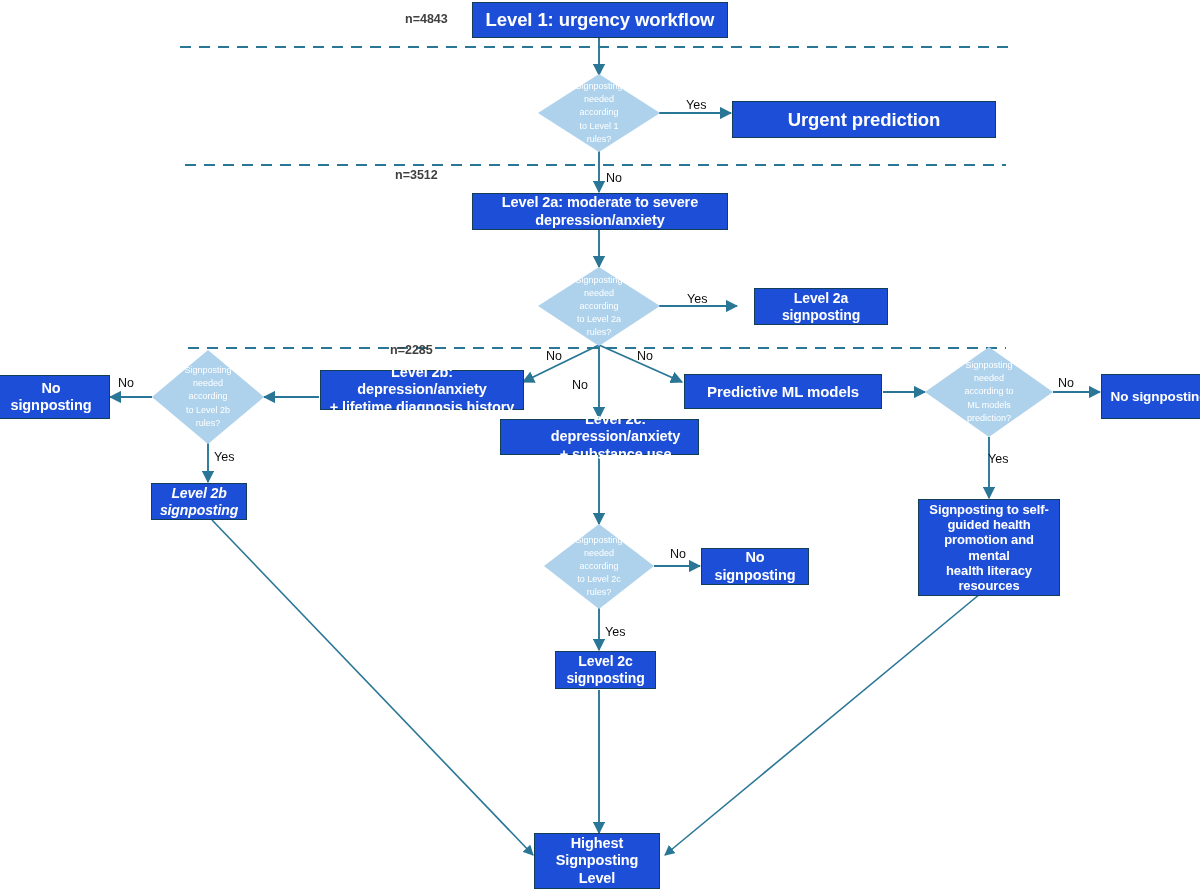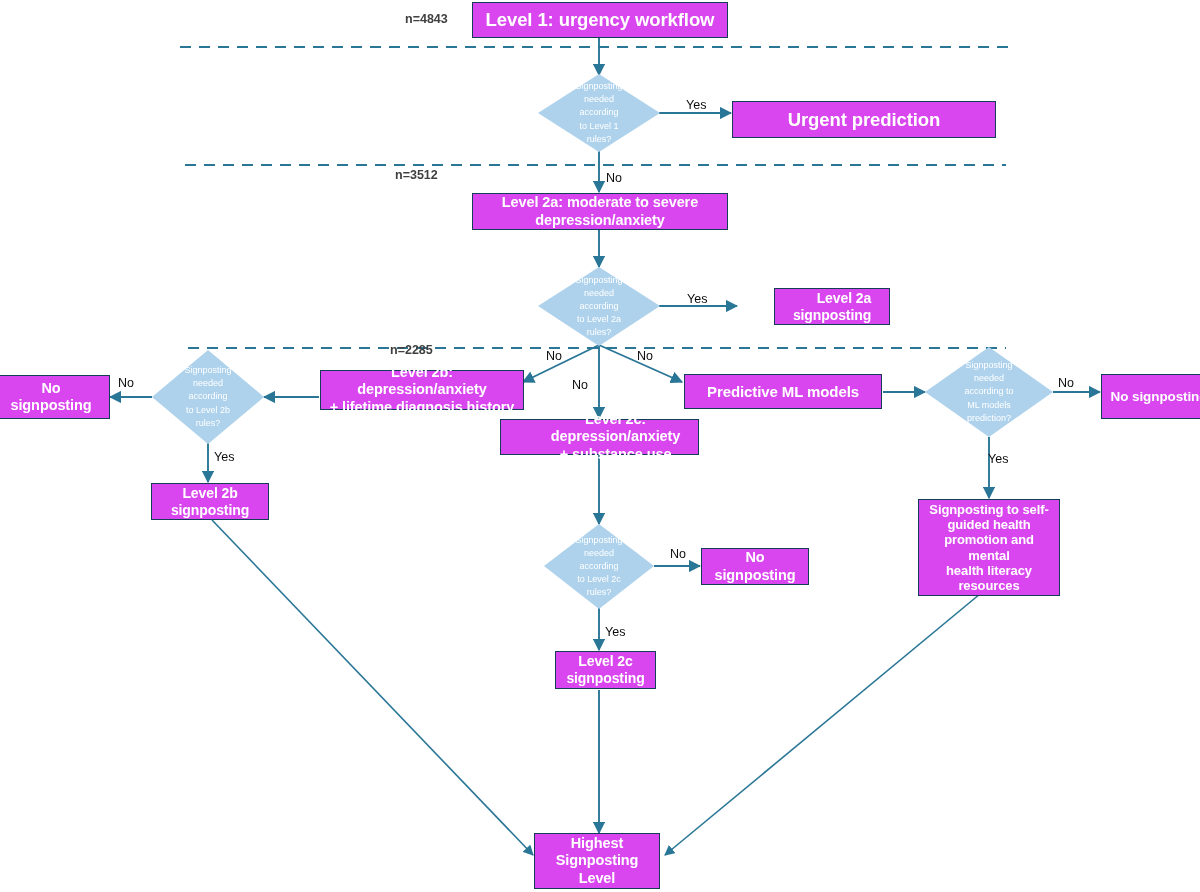--- a/index.html
+++ b/index.html
@@ -20,21 +20,21 @@
   svg.layer {
     position: absolute;
     left: 0;
     top: 0;
     width: 1200px;
     height: 892px;
   }
   .node-box {
     position: absolute;
     box-sizing: border-box;
-    background: #d946ef;
+    background: #1d4ed8;
     border: 1px solid #123f56;
     color: #ffffff;
     display: flex;
     align-items: center;
     justify-content: center;
     text-align: center;
     line-height: 1.18;
     font-weight: 700;
     letter-spacing: -0.1px;
     padding: 2px 4px;
@@ -183,30 +183,30 @@
 prediction?</div>
   </div>
 
   <div class="node-box" style="left:472px; top:2px; width:256px; height:36px; font-size:18.5px;">Level 1: urgency workflow</div>
 
   <div class="node-box" style="left:732px; top:101px; width:264px; height:37px; font-size:18.5px;">Urgent prediction</div>
 
   <div class="node-box" style="left:472px; top:193px; width:256px; height:37px; font-size:14.5px;">Level 2a: moderate to severe
 depression/anxiety</div>
 
-  <div class="node-box" style="left:774px; top:288px; width:116px; height:37px; font-size:14px;text-align:right;">Level 2a
+  <div class="node-box" style="left:754px; top:288px; width:134px; height:37px; font-size:14px;">Level 2a
 signposting</div>
 
   <div class="node-box" style="left:-8px; top:375px; width:118px; height:44px; font-size:14.5px;">No
 signposting</div>
 
   <div class="node-box" style="left:320px; top:370px; width:204px; height:40px; font-size:14.5px;">Level 2b: depression/anxiety
 + lifetime diagnosis history</div>
 
-  <div class="node-box" style="left:151px; top:483px; width:118px; height:37px; font-size:14px;">Level 2b
+  <div class="node-box" style="left:151px; top:483px; width:96px; height:37px; font-size:14px;font-style:italic;">Level 2b
 signposting</div>
 
   <div class="node-box" style="left:500px; top:419px; width:199px; height:36px; font-size:14.5px;padding-left:36px;">Level 2c: depression/anxiety
 + substance use</div>
 
   <div class="node-box" style="left:701px; top:548px; width:108px; height:37px; font-size:14.5px;">No
 signposting</div>
 
   <div class="node-box" style="left:555px; top:651px; width:101px; height:38px; font-size:14px;">Level 2c
 signposting</div>

